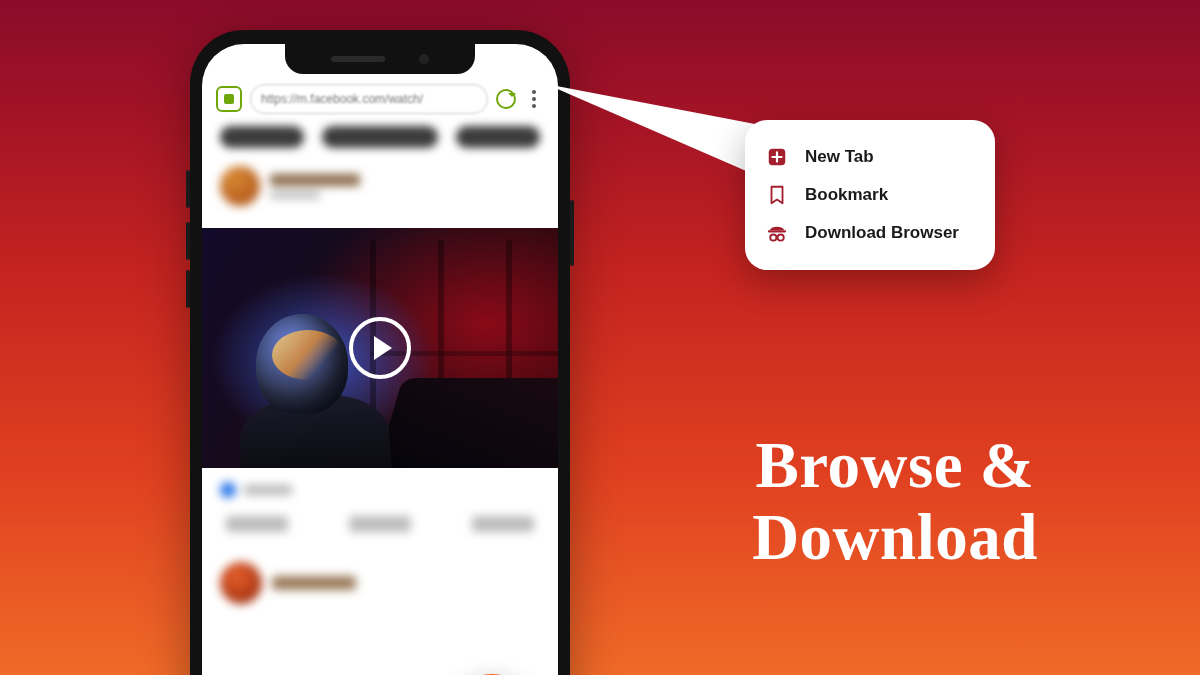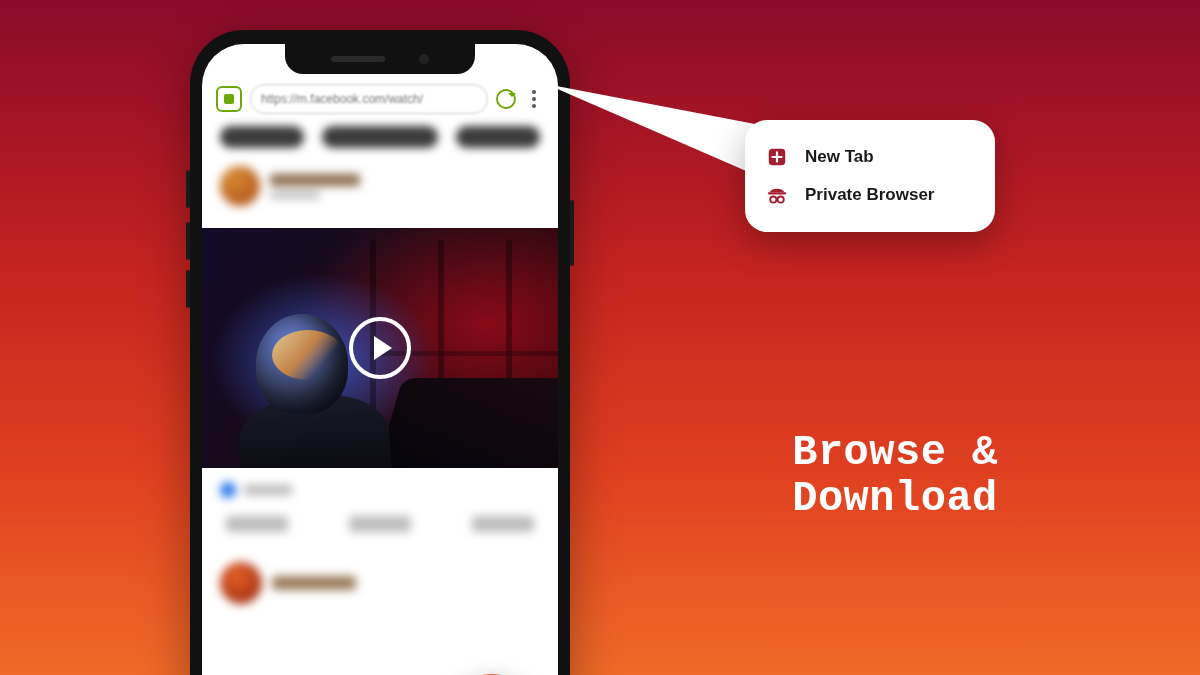--- a/index.html
+++ b/index.html
@@ -148,23 +148,23 @@
 .menu-item .ico{width:24px;height:24px;display:flex;align-items:center;justify-content:center;flex-shrink:0;}
 .menu-item .ico svg{width:22px;height:22px;}
 .menu-item .lbl{font-size:17px;font-weight:700;color:#1a1a1a;}
 
 
 .acc { color:#a41f2e; }
 
 
 .headline{
   position:absolute; left:650px; top:430px; right:60px;
-  color:#fff; font-weight:800; font-size:42px; line-height:1.1;
+  color:#fff; font-weight:800; font-size:65px; line-height:1.1;
   text-align:center;
-  font-family: Liberation Mono, monospace;
+  font-family: Liberation Serif, serif;
   letter-spacing:.5px;
 }
 </style>
 </head>
 <body>
 
 <div class="phone">
   <div class="screen">
 
     <div class="notch">
@@ -248,34 +248,42 @@
   <div class="menu-item">
     <span class="ico acc">
       <svg viewBox="0 0 24 24">
           <rect x="3" y="3" width="18" height="18" rx="4" fill="currentColor"></rect>
           <path d="M12 7v10M7 12h10" stroke="#fff" stroke-width="2.4" stroke-linecap="round"></path>
         </svg>
     </span>
     <span class="lbl">New Tab</span>
   </div>
 
+  <div class="menu-item">
+    <span class="ico acc">
+      <svg viewBox="0 0 24 24" fill="none">
+          <path d="M6 3h12v18l-6-4-6 4V3z" stroke="currentColor" stroke-width="2" stroke-linejoin="round"></path>
+        </svg>
+    </span>
+    <span class="lbl">Bookmark</span>
+  </div>
 
 
 
   <div class="menu-item">
     <span class="ico acc">
       <svg viewBox="0 0 24 24" fill="none">
         <path d="M4 9c2-5 14-5 16 0H4z" fill="currentColor"></path>
         <rect x="2" y="9" width="20" height="2.4" rx="1.2" fill="currentColor"></rect>
         <circle cx="8" cy="17" r="3.4" stroke="currentColor" stroke-width="2"></circle>
         <circle cx="16" cy="17" r="3.4" stroke="currentColor" stroke-width="2"></circle>
         <path d="M11 17h2" stroke="currentColor" stroke-width="2"></path>
       </svg>
     </span>
-    <span class="lbl">Private Browser</span>
+    <span class="lbl">Download Browser</span>
   </div>
 
 </div>
 
 <div class="headline">
   <div>Browse &amp;</div>
   <div>Download</div>
 </div>
 
 </body></html>

